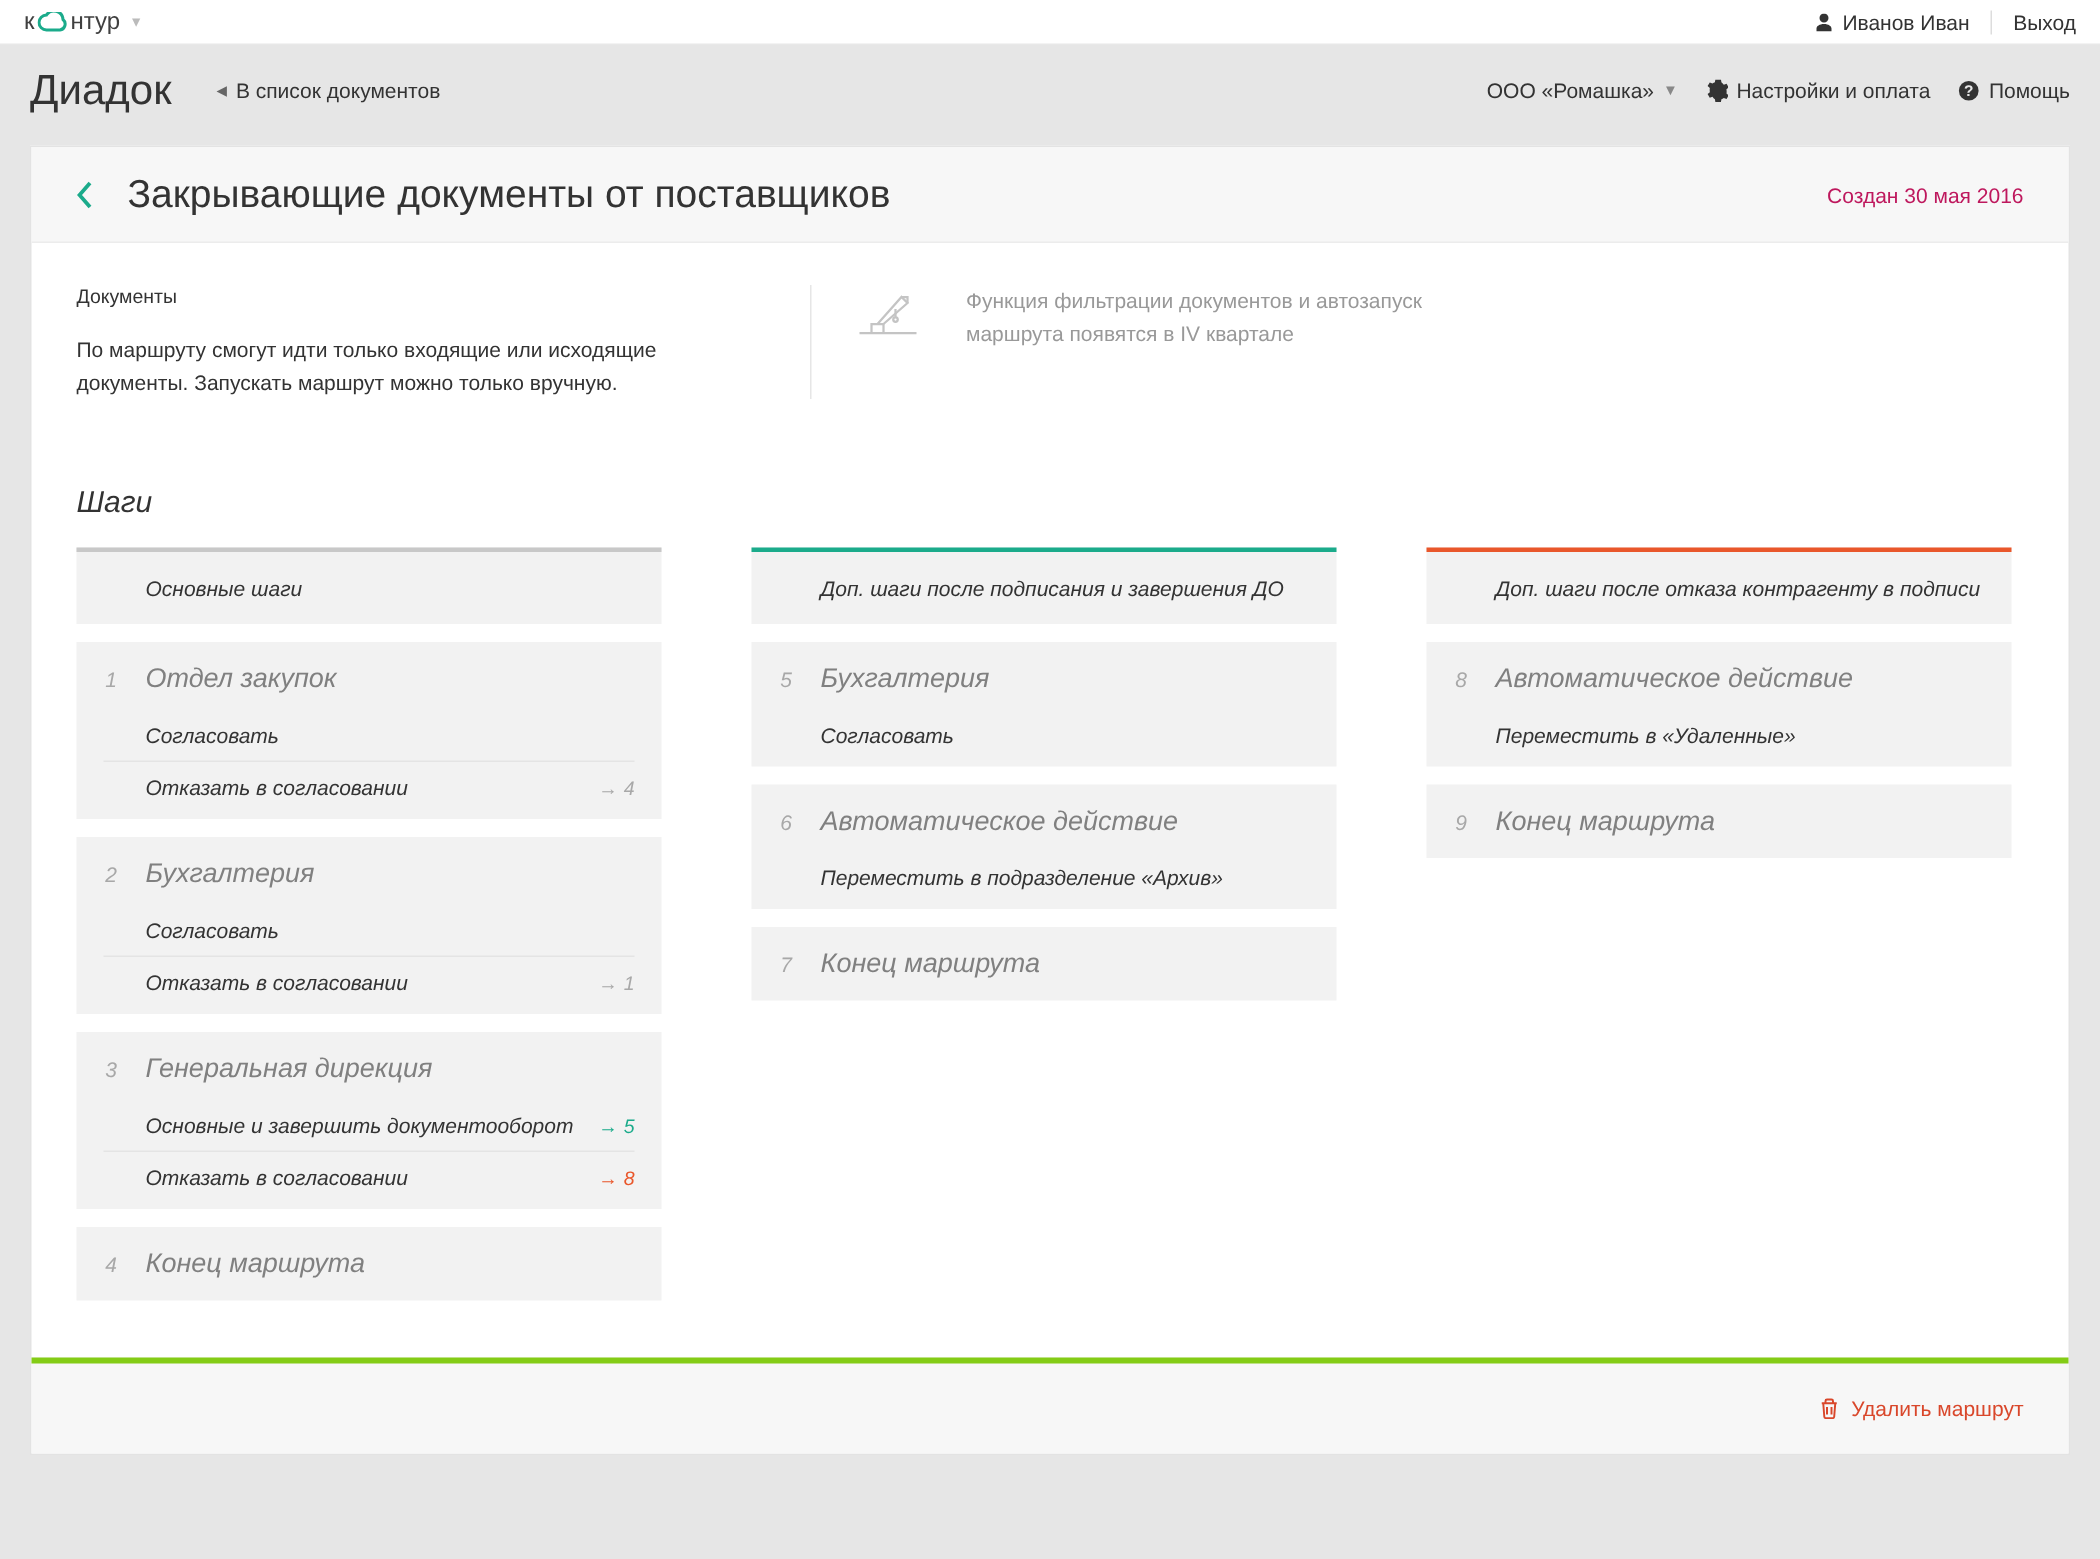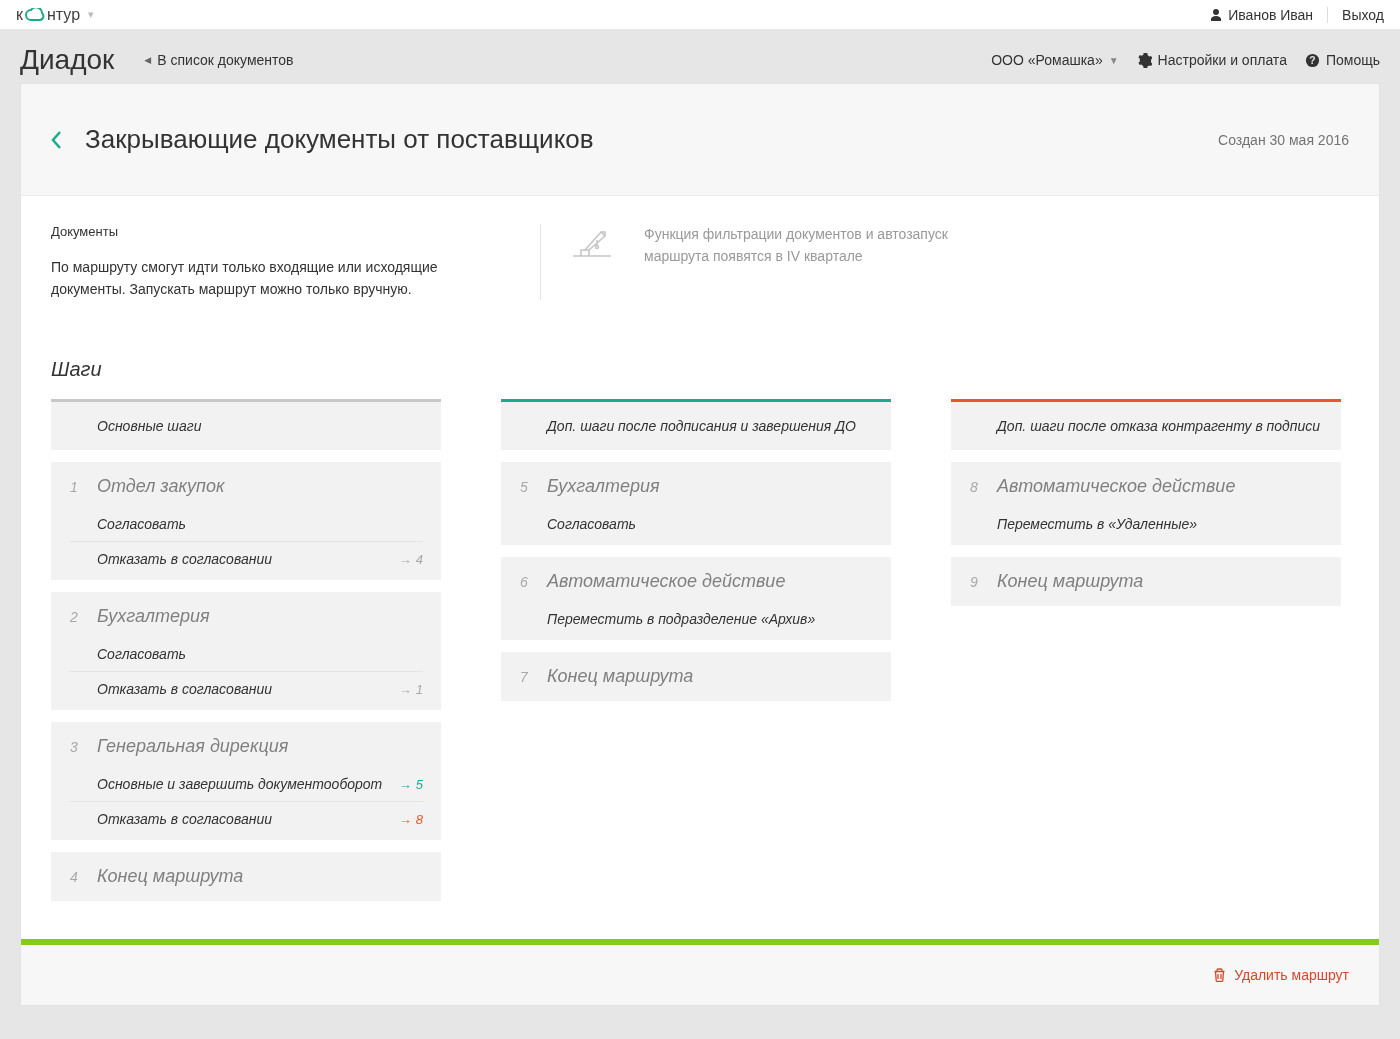--- a/index.html
+++ b/index.html
@@ -20,21 +20,21 @@
     border-bottom: 1px solid #e8e8e8;
   }
   .logo { display: flex; align-items: center; gap: 2px; color: #404040; font-size: 16px; }
   .logo .cloud { color: #1bab8b; font-weight: bold; }
   .logo .chev { color: #bbb; margin-left: 6px; font-size: 11px; }
   .topbar-right { display: flex; align-items: center; gap: 14px; font-size: 14px; }
   .topbar-right .sep { width:1px; height:16px; background:#ddd; }
   .user { display:flex; align-items:center; gap:6px; }
   .secondbar {
     background: #e6e6e6;
-    padding: 14px 20px 7px 20px;
+    padding: 14px 20px 21px 20px;
     display: flex;
     align-items: center;
     justify-content: space-between;
   }
   .secondbar-left { display:flex; align-items:center; gap:30px;}
   .appname { font-size: 28px; color:#333; font-weight:400;}
   .backlink { font-size:14px; color:#333; display:flex; align-items:center; gap:6px; cursor:pointer;}
   .backlink .tri { font-size:9px; color:#666;}
   .secondbar-right { display:flex; align-items:center; gap:18px; font-size:14px; color:#333;}
   .orgsel { display:flex; align-items:center; gap:6px; cursor:pointer;}
@@ -42,29 +42,29 @@
   .iconlink { display:flex; align-items:center; gap:6px; cursor:pointer;}
 
   .panel {
     background:#fff;
     margin: 0 20px 36px 20px;
     border:1px solid #e3e3e3;
   }
   .panel-header {
     background:#f7f7f7;
     border-bottom:1px solid #ececec;
-    padding: 40px 30px;
+    padding: 16px 30px;
     display:flex;
     align-items:center;
     justify-content:space-between;
   }
   .panel-header-left { display:flex; align-items:center; gap:22px;}
   .panel-header-left .backchev { color:#1bab8b; font-size:20px; cursor:pointer; font-weight:bold;}
   .panel-title { font-size:26px; font-weight:400; color:#333;}
-  .panel-date { color:#737373; font-size:14px;}
+  .panel-date { color:#be185d; font-size:14px;}
 
   .panel-body { padding: 28px 30px 26px 30px; }
 
   .docs-row { display:flex; align-items:flex-start; }
   .docs-left { flex: 0 0 490px; padding-right:40px; border-right:1px solid #e6e6e6; }
   .docs-left h3 { font-size:13px; font-weight:400; margin-bottom:18px; color:#333;}
   .docs-left p { font-size:14px; color:#333; line-height:1.55;}
   .docs-right { flex:1; padding-left:30px; display:flex; align-items:flex-start; gap:31px; color:#999;}
   .docs-right .crane { width:42px; height:30px; flex-shrink:0; margin-top:4px;}
   .docs-right p { font-size:14px; line-height:1.55; max-width:320px;}
@@ -102,21 +102,21 @@
   .step-line + .step-line { border-top:1px solid #e4e4e4;gap:12px; }
   .step.end { padding-bottom:14px; }
   .step.end .step-head { margin-bottom:0; }
   .goto { color:#a8a8a8; font-size:13px; display:flex; align-items:center; gap:4px;}
   .goto.green { color:#1bab8b; }
   .goto.red { color:#e9572b; }
   .goto .arr { font-size:13px; }
 
   .panel-footer {
     background:#f7f7f7;
-    border-top:6px solid #84cc16;
+    border-top:4px solid #84cc16;
     padding:22px 30px;
     display:flex;
     justify-content:flex-end;
   }
   .delete-link { color:#d9472b; display:flex; align-items:center; gap:8px; cursor:pointer; font-size:14px;}
   svg { display:block; }
 </style>
 </head>
 <body>
 

